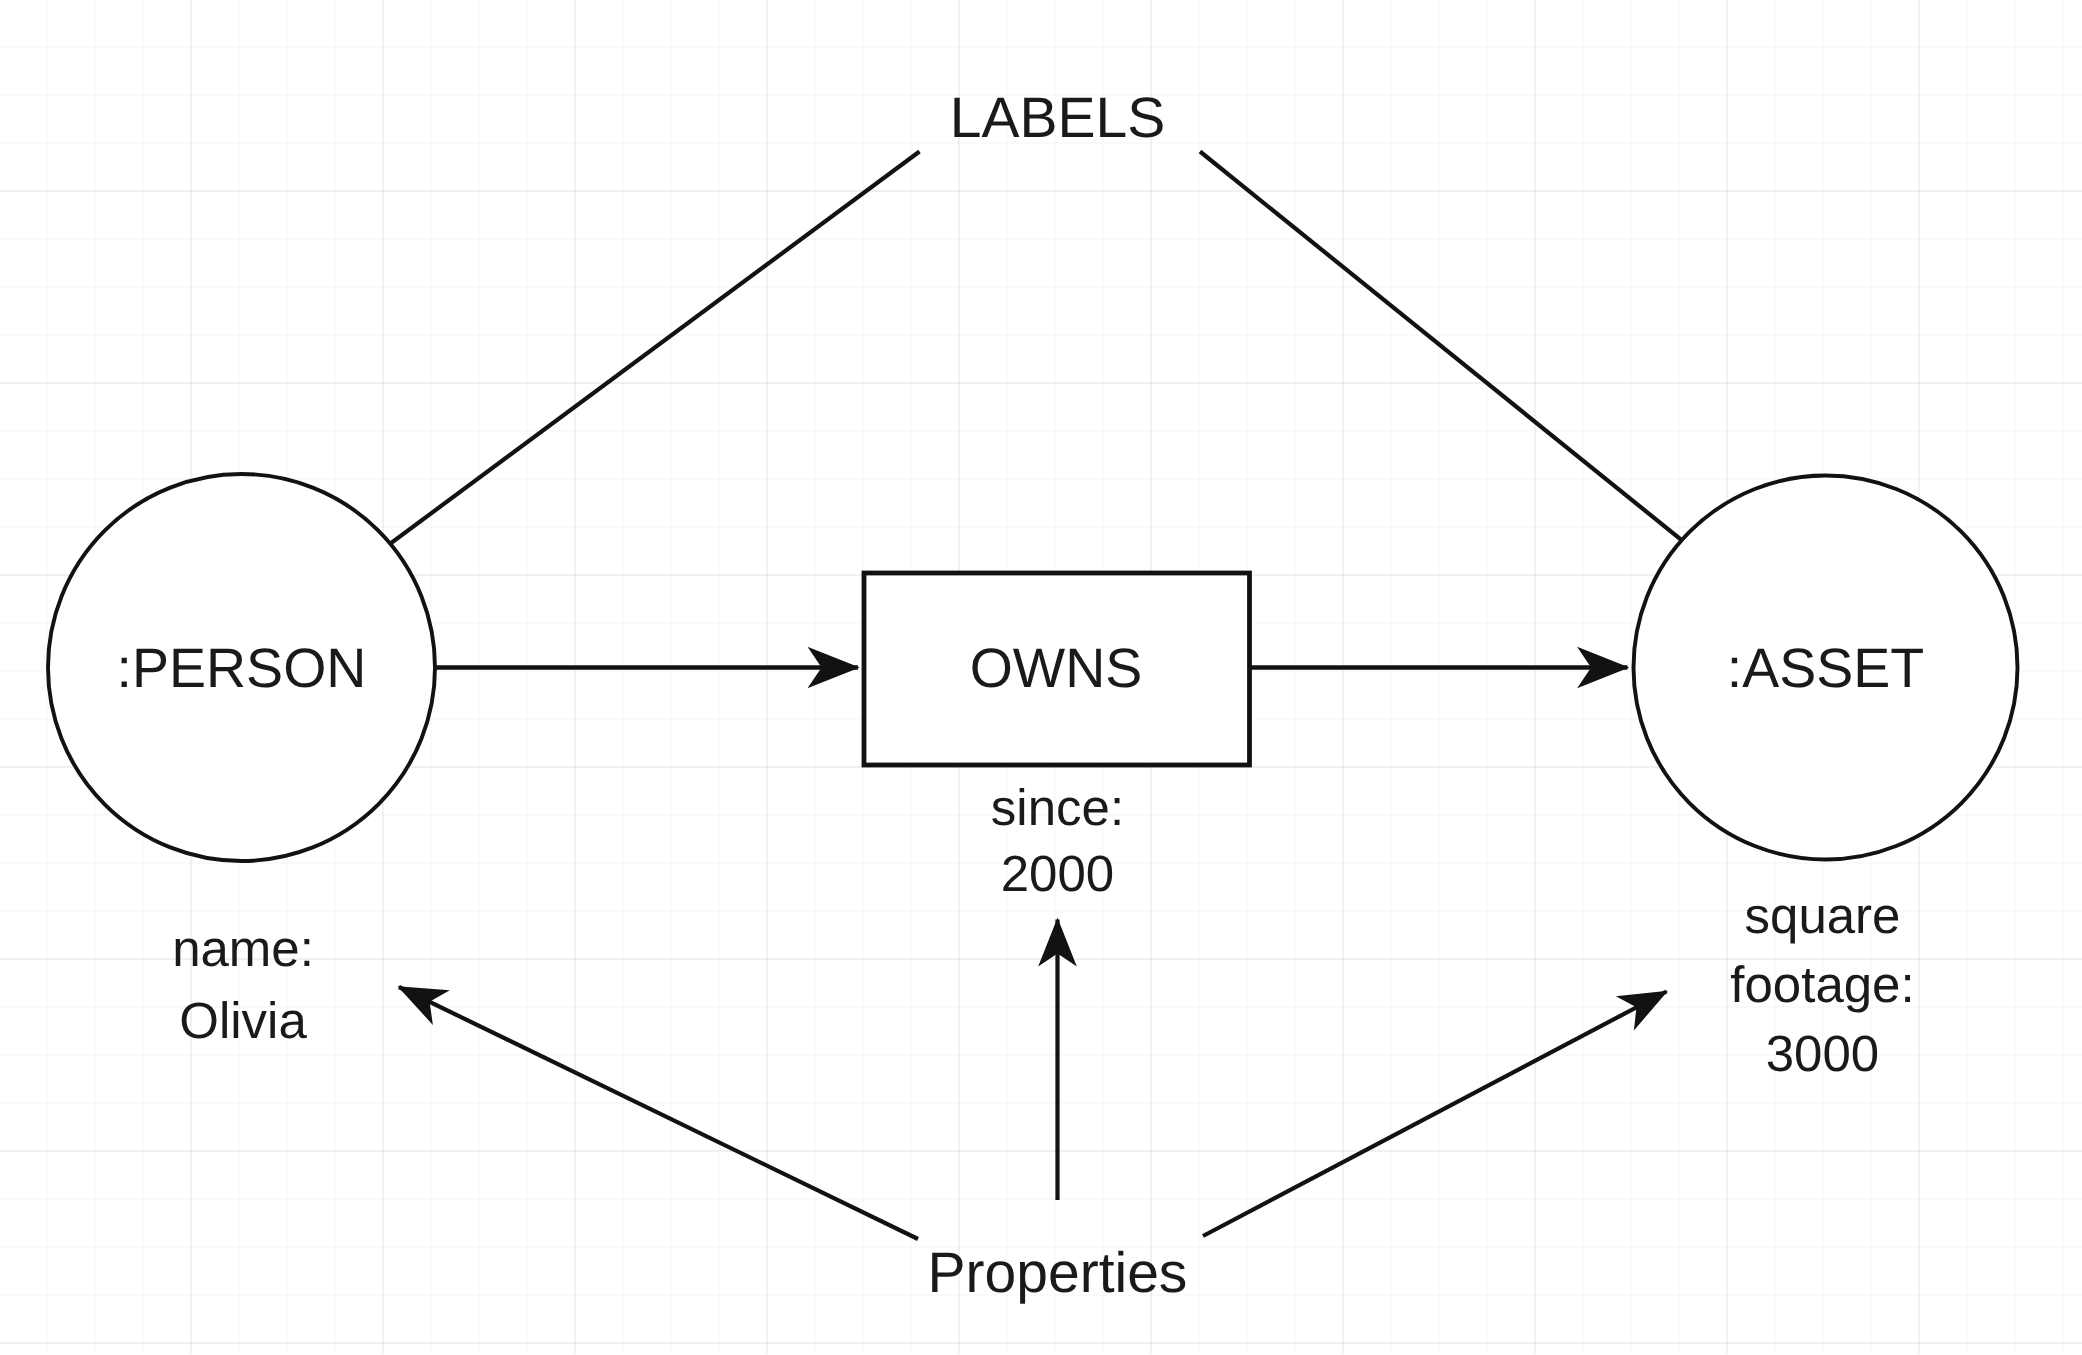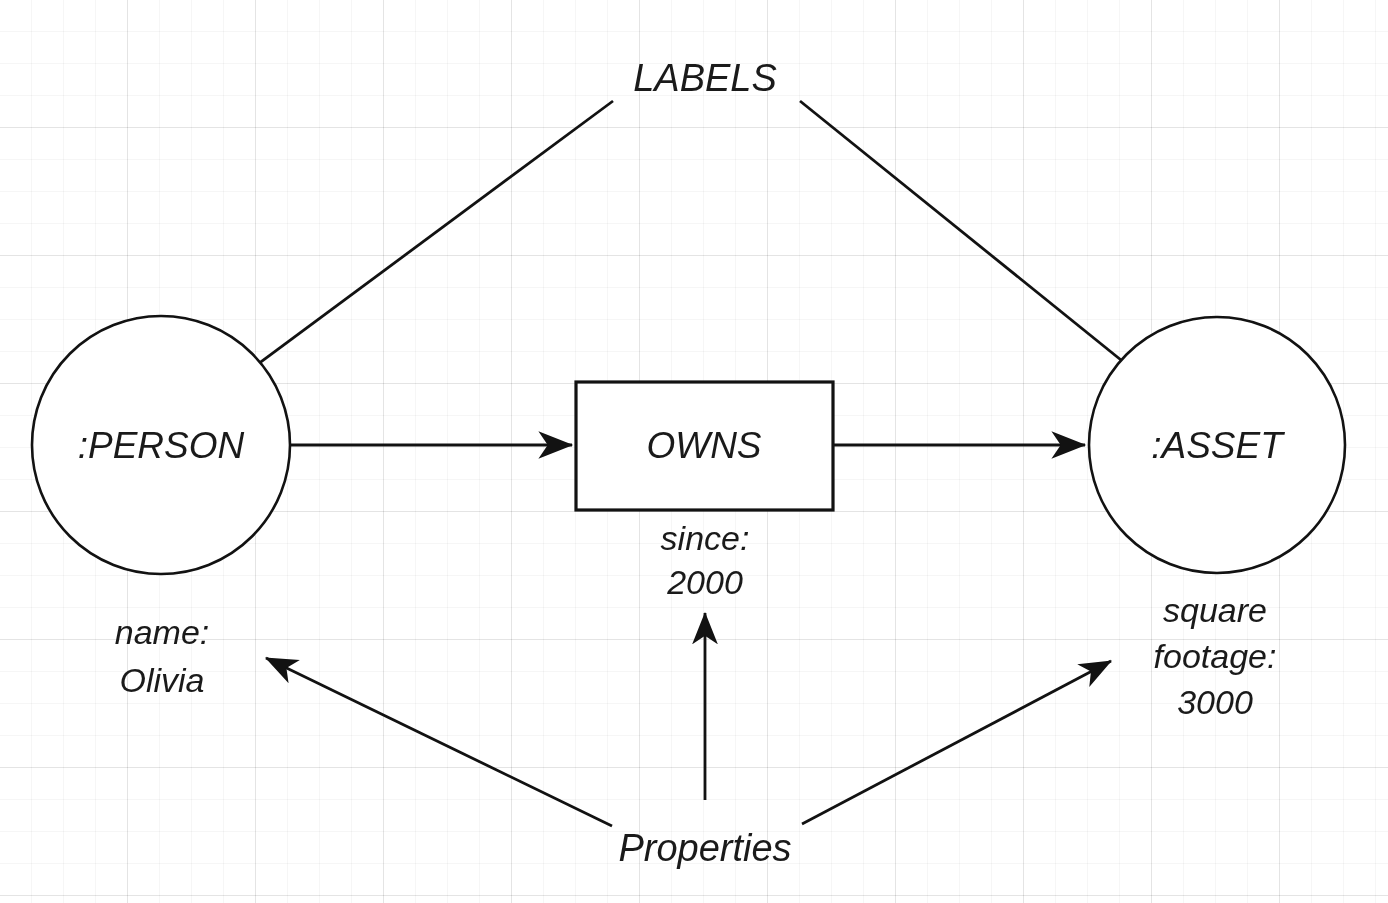--- a/index.html
+++ b/index.html
@@ -21,21 +21,20 @@
       linear-gradient(to right, rgba(0,0,0,0.075) 1px, transparent 1px),
       linear-gradient(to bottom, rgba(0,0,0,0.075) 1px, transparent 1px),
       linear-gradient(to right, rgba(0,0,0,0.035) 1px, transparent 1px),
       linear-gradient(to bottom, rgba(0,0,0,0.035) 1px, transparent 1px);
     background-size:
       128px 128px,
       128px 128px,
       32px 32px,
       32px 32px;
     background-position: -1px -1px, -1px -1px, -1px -1px, -1px -1px;
-    font-style: italic;
   }
   #figure {
     position: absolute;
     left: 0;
     top: 0;
     width: 1388px;
     height: 903px;
   }
   .node-text {
     font-family: "Liberation Sans", sans-serif;

